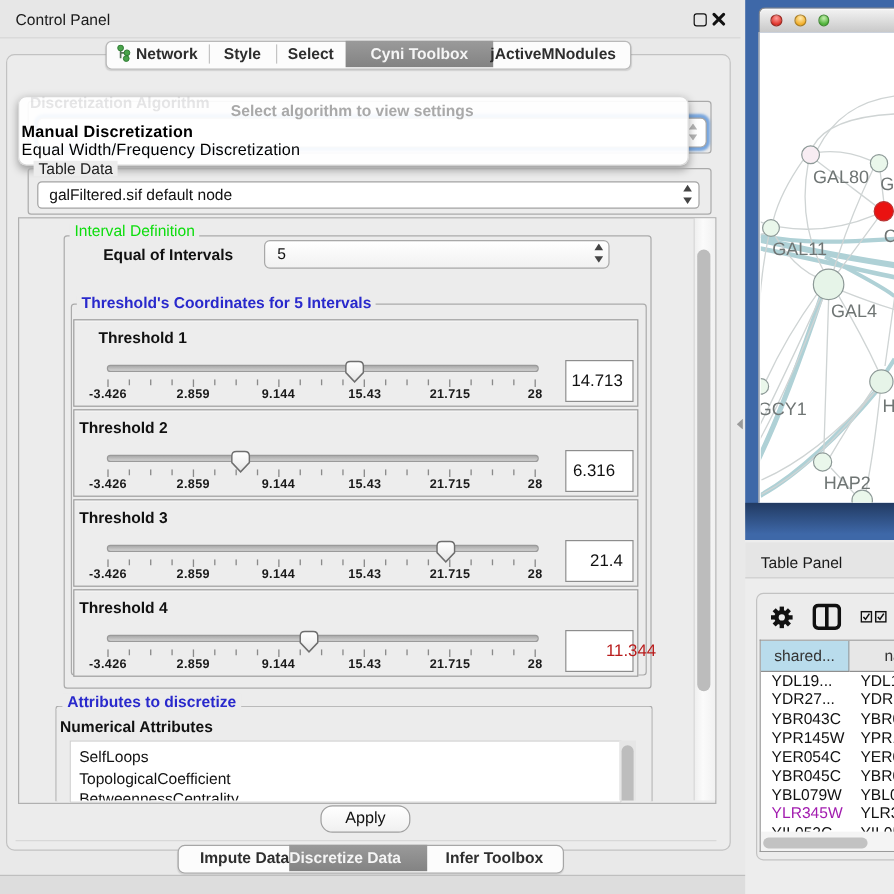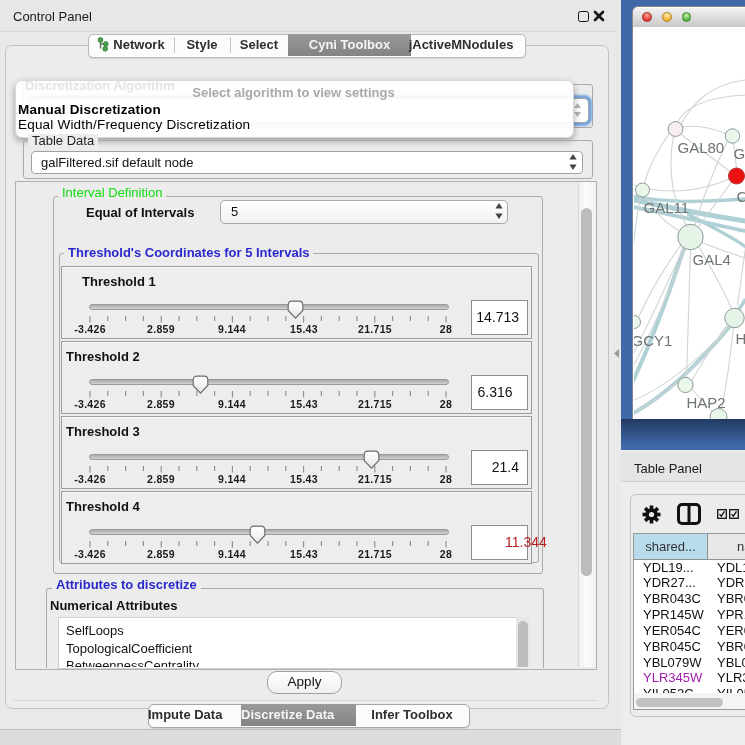--- a/index.html
+++ b/index.html
@@ -246,21 +246,21 @@
 <div class="abs" style="left:50px;top:598px;font-size:13px;font-weight:bold;color:#111;">Numerical Attributes</div>
 <div class="abs" style="left:58px;top:617px;width:458px;height:50px;background:#fff;border:1px solid #cfcfcf;"></div>
 <div class="abs" style="left:66px;top:623px;font-size:13px;color:#111;">SelfLoops</div>
 <div class="abs" style="left:66px;top:641px;font-size:13px;color:#111;">TopologicalCoefficient</div>
 <div class="abs" style="left:66px;top:658px;height:9px;overflow:hidden;font-size:13px;color:#111;">BetweennessCentrality</div>
 <div class="abs" style="left:516px;top:617px;width:14px;height:50px;background:#e6e6e6;"></div>
 <div class="abs" style="left:518px;top:621px;width:10px;height:46px;background:#bdbdbd;border-radius:5px 5px 0 0;"></div>
 <div class="abs" style="left:13px;top:700px;width:584px;height:1px;background:#d8d8d8;"></div>
 <div class="abs" style="left:267px;top:671px;width:73px;height:21px;background:linear-gradient(#ffffff,#f0f0f0);border:1px solid #a0a0a0;border-radius:10px;text-align:center;line-height:19px;font-size:13.5px;color:#111;">Apply</div>
 <div class="abs" style="left:148px;top:704px;width:320px;height:22px;background:#fcfcfc;border:1px solid #a6a6a6;border-radius:6px;box-shadow:0 1px 1px rgba(0,0,0,0.1);"></div>
-<div class="abs" style="left:148px;top:704px;width:93px;height:22px;line-height:22px;text-align:left;font-size:13px;font-weight:bold;color:#2e2e2e;border-radius:6px 0 0 6px;">Impute Data</div>
+<div class="abs" style="left:148px;top:704px;width:93px;height:22px;line-height:22px;text-align:right;font-size:13px;font-weight:bold;color:#2e2e2e;border-radius:6px 0 0 6px;">Impute Data</div>
 <div class="abs" style="left:241px;top:704px;width:115px;height:22px;line-height:22px;text-align:left;font-size:13px;font-weight:bold;background:linear-gradient(#9a9a9a,#838383);color:#f5f5f5;">Discretize Data</div>
 <div class="abs" style="left:356px;top:704px;width:112px;height:22px;line-height:22px;text-align:center;font-size:13px;font-weight:bold;color:#2e2e2e;border-radius:0 6px 6px 0;">Infer Toolbox</div>
 <div class="abs" style="left:0;top:729px;width:745px;height:1px;background:#bfbfbf;"></div>
 <div class="abs" style="left:0;top:730px;width:745px;height:15px;background:#dddddd;"></div>
 <svg class="abs" style="left:614px;top:349px;" width="6" height="9">
     <path d="M5,0 L5,9 L0,4.5 Z" fill="#9a9a9a"></path>
   </svg>
 <div class="abs" style="left:621px;top:0;width:124px;height:450px;background:#3e68a8;"></div>
 <div class="abs" style="left:621px;top:450px;width:124px;height:2px;background:#f2f2f2;"></div>
 <div class="abs" style="left:621px;top:419px;width:124px;height:26px;background:linear-gradient(rgba(10,20,40,0.55),rgba(10,20,40,0.0));"></div>

